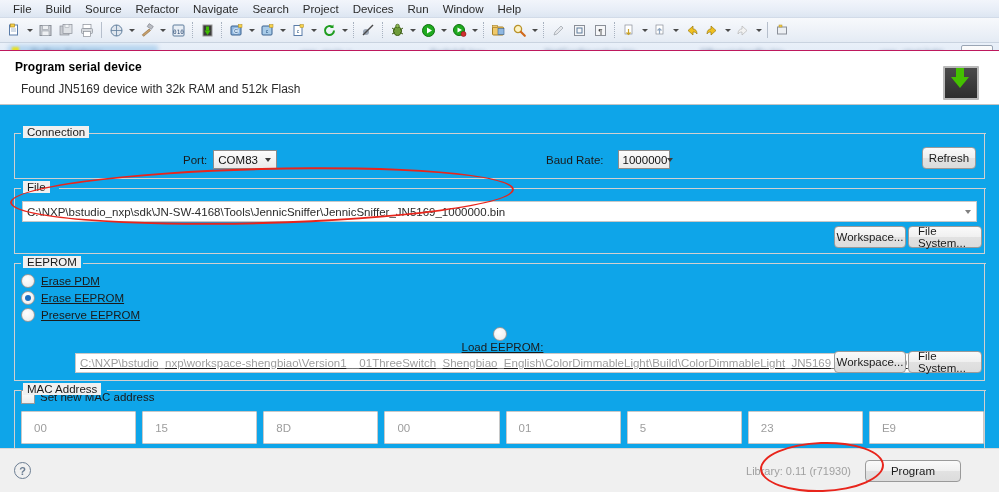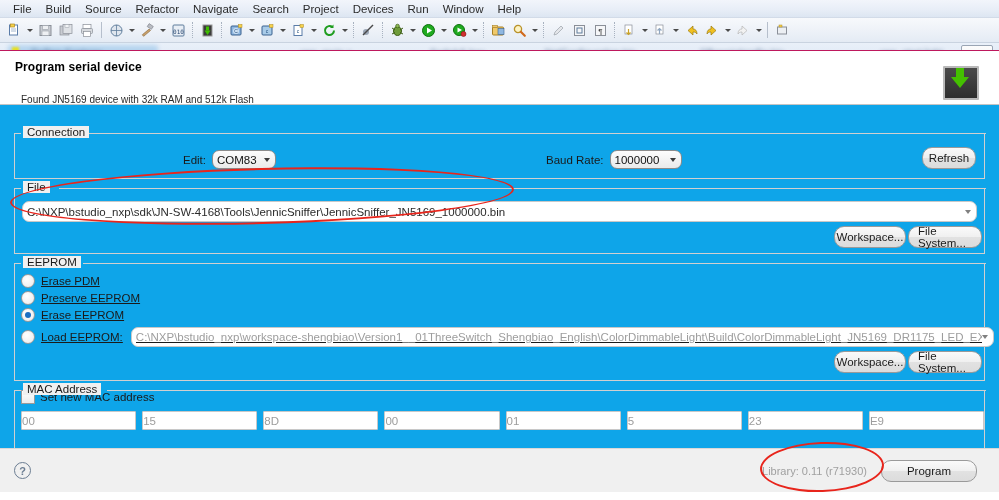--- a/index.html
+++ b/index.html
@@ -132,23 +132,23 @@
     box-sizing: border-box;
     padding: 9px 0 0 15px;
   }
   .dlg-title {
     font-weight: bold;
     font-size: 12px;
     color: #000;
     letter-spacing: 0.1px;
   }
   .dlg-sub {
-    font-size: 10px;
+    font-size: 12px;
     color: #2a2a2a;
-    margin-top: 20px;
+    margin-top: 8px;
     margin-left: 6px;
   }
   .dlg-headicon {
     position: absolute;
     right: 18px; top: 6px;
     width: 44px; height: 44px;
   }
   
   .chip {
     position: absolute;
@@ -212,68 +212,68 @@
   .combo {
     border: 1px solid #8c8c8c;
     background: linear-gradient(to bottom,#fdfdfd,#eaeaea);
     height: 19px;
     display: inline-flex;
     align-items: center;
     box-sizing: border-box;
     font-size: 11.5px;
     padding-left: 4px;
     color: #111;
-    border-radius: 7px;
+    border-radius: 0;
     position: relative;
   }
   .combo .cb-arrow {
     margin-left: auto;
     margin-right: 5px;
     border-left: 3.5px solid transparent;
     border-right: 3.5px solid transparent;
     border-top: 4px solid #3b3b3b;
   }
   .combo.flat {
     border: 1px solid #c8c8c8;
     background: #ffffff;
     color: #2b2b2b;
   }
   .combo.flat .cb-arrow { border-top-color: #808080; }
   .combo.flat.grey { color: #9d9d9d; }
 
   .btn {
     border: 1px solid #9a9a9a;
     background: linear-gradient(to bottom,#fafafa 0%,#f0f0f0 48%,#e2e2e2 50%,#dcdcdc 100%);
-    border-radius: 10px;
+    border-radius: 4px;
     height: 22px;
     font-size: 11.5px;
     color: #1a1a1a;
     display: inline-flex;
     align-items: center;
     justify-content: center;
     box-sizing: border-box;
     padding: 0 9px;
     cursor: default;
   }
   .btn.primary {
     border: 1px solid #5c9ccc;
     background: linear-gradient(to bottom,#eaf6fd 0%,#d9f0fc 48%,#bee6fd 50%,#a7d9f5 100%);
   }
   .btn.wide { min-width: 96px; }
 
   .txt {
     border: 1px solid #c8c8c8;
     background: #ffffff;
-    height: 19px;
+    height: 33px;
     box-sizing: border-box;
     font-size: 11.5px;
     color: #9d9d9d;
     display: flex;
     align-items: center;
-    padding-left: 0;
+    padding-left: 12px;
     border-radius: 1px;
   }
 
   .radio-row { display: flex; align-items: center; margin: 3px 0 3px 6px; text-decoration: underline; }
   .radio {
     width: 12px; height: 12px;
     border-radius: 50%;
     border: 1px solid #9a9a9a;
     background: radial-gradient(circle at 40% 35%, #ffffff 0%, #f0f0f0 70%, #dedede 100%);
     margin-right: 6px;
@@ -603,29 +603,29 @@
       <div class="arrow-head"></div>
     </div>
   </div>
 
   <div class="dlg-body">
 
     <div class="group" style="height:46px;">
       <div class="group-line" style="left:74px; width:897px;"></div>
       <div class="group-legend">Connection</div>
       <div style="position:absolute; left:168px; top:17px; display:flex; align-items:center; gap:6px;">
-        <span class="lbl">Edit:</span>
+        <span class="lbl">Port:</span>
         <div class="combo" style="width:64px;">
           <span>COM83</span>
           <span class="cb-arrow"></span>
         </div>
       </div>
-      <div style="position:absolute; left:531px; top:17px; display:flex; align-items:center; gap:6px;">
+      <div style="position:absolute; left:531px; top:17px; display:flex; align-items:center; gap:14px;">
         <span class="lbl">Baud Rate:</span>
-        <div class="combo" style="width:72px;">
+        <div class="combo" style="width:52px;">
           <span>1000000</span>
           <span class="cb-arrow"></span>
         </div>
       </div>
       <div class="btn" style="position:absolute; right:8px; top:14px; width:54px;">Refresh</div>
     </div>
 
     <div class="group" style="height:66px;">
       <div class="group-line" style="left:44px; width:927px;"></div>
       <div class="group-legend">File</div>
@@ -640,28 +640,28 @@
     <div class="group" style="height:118px;">
       <div class="group-line" style="left:68px; width:903px;"></div>
       <div class="group-legend">EEPROM</div>
 
       <div style="padding-top:8px;">
         <div class="radio-row">
           <span class="radio"></span>
           <span class="lbl">Erase PDM</span>
         </div>
         <div class="radio-row">
+          <span class="radio on"></span>
+          <span class="lbl">Erase EEPROM</span>
+        </div>
+        <div class="radio-row">
           <span class="radio"></span>
           <span class="lbl">Preserve EEPROM</span>
         </div>
-        <div class="radio-row">
-          <span class="radio on"></span>
-          <span class="lbl">Erase EEPROM</span>
-        </div>
-        <div class="radio-row" style="margin-top:5px;">
+        <div class="radio-row" style="margin-top:5px;flex-direction:column;">
           <span class="radio"></span>
           <span class="lbl" style="white-space:nowrap;">Load EEPROM:</span>
           <div class="combo flat grey" style="margin-left:8px; width:863px; height:20px;">
             <span style="overflow:hidden; white-space:nowrap;">C:\NXP\bstudio_nxp\workspace-shengbiao\Version1__01ThreeSwitch_Shengbiao_English\ColorDimmableLight\Build\ColorDimmableLight_JN5169_DR1175_LED_EXP_RGB.bin</span>
             <span class="cb-arrow"></span>
           </div>
         </div>
       </div>
 
       <div class="btn" style="position:absolute; right:78px; top:88px; width:72px;">Workspace...</div>
@@ -687,18 +687,18 @@
         <div class="txt" style="width:118px;">23</div>
         <div class="txt" style="width:118px;">E9</div>
       </div>
     </div>
 
   </div>
 
   <div class="dlg-foot">
     <div class="help-icon">?</div>
     <div class="lib-text">Library: 0.11 (r71930)</div>
-    <div class="btn wide" style="margin-right:8px;">Program</div>
+    <div class="btn wide" style="margin-right:24px;">Program</div>
   </div>
 
   <div class="ellipse" style="left:10px; top:117px; width:500px; height:52px; transform:rotate(-1.5deg);"></div>
   <div class="ellipse" style="left:760px; top:391px; width:120px; height:46px; transform:rotate(-2deg);"></div>
 </div>
 
 </body></html>

